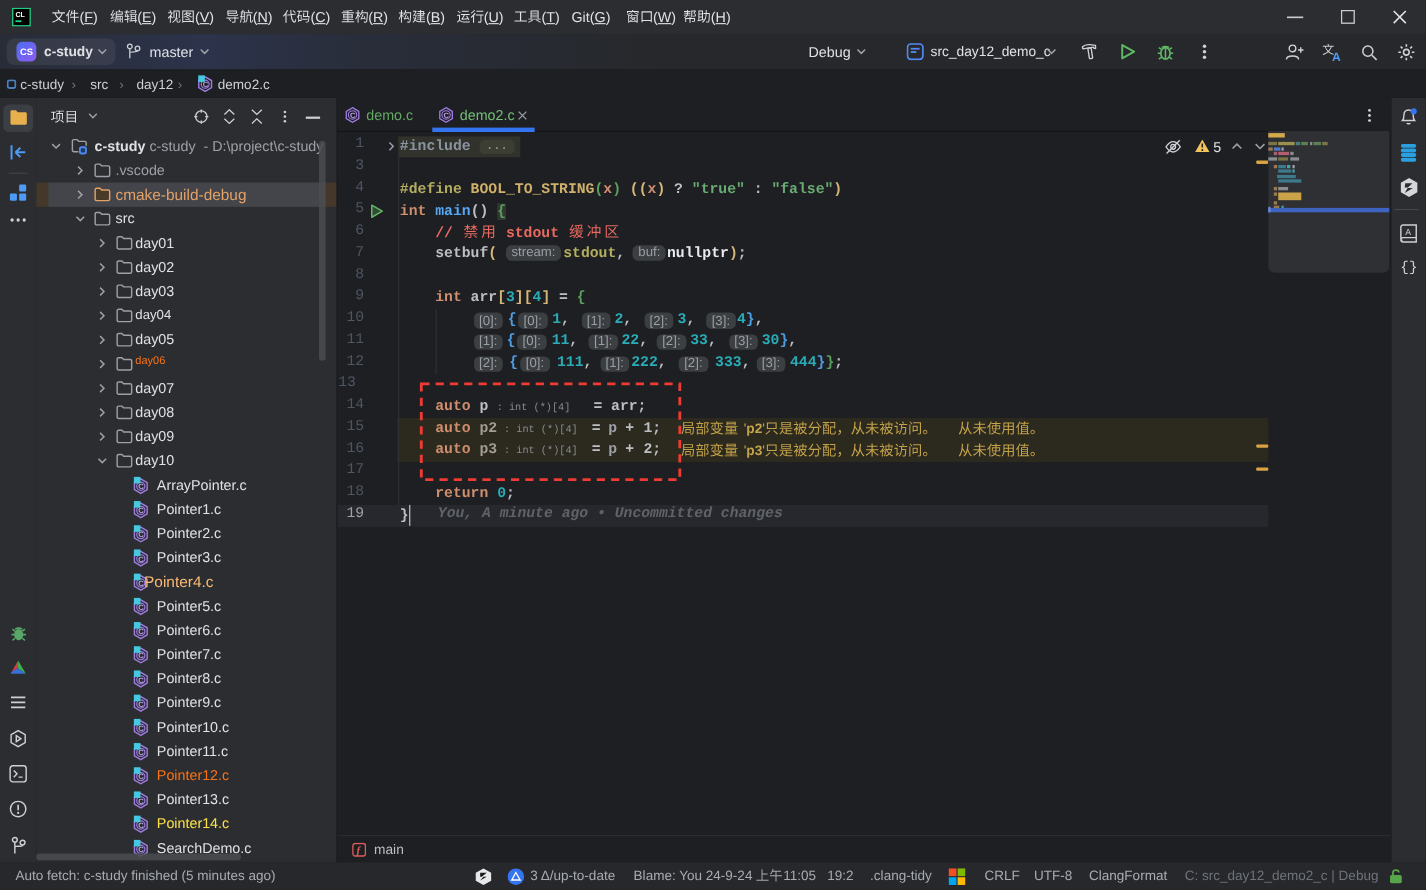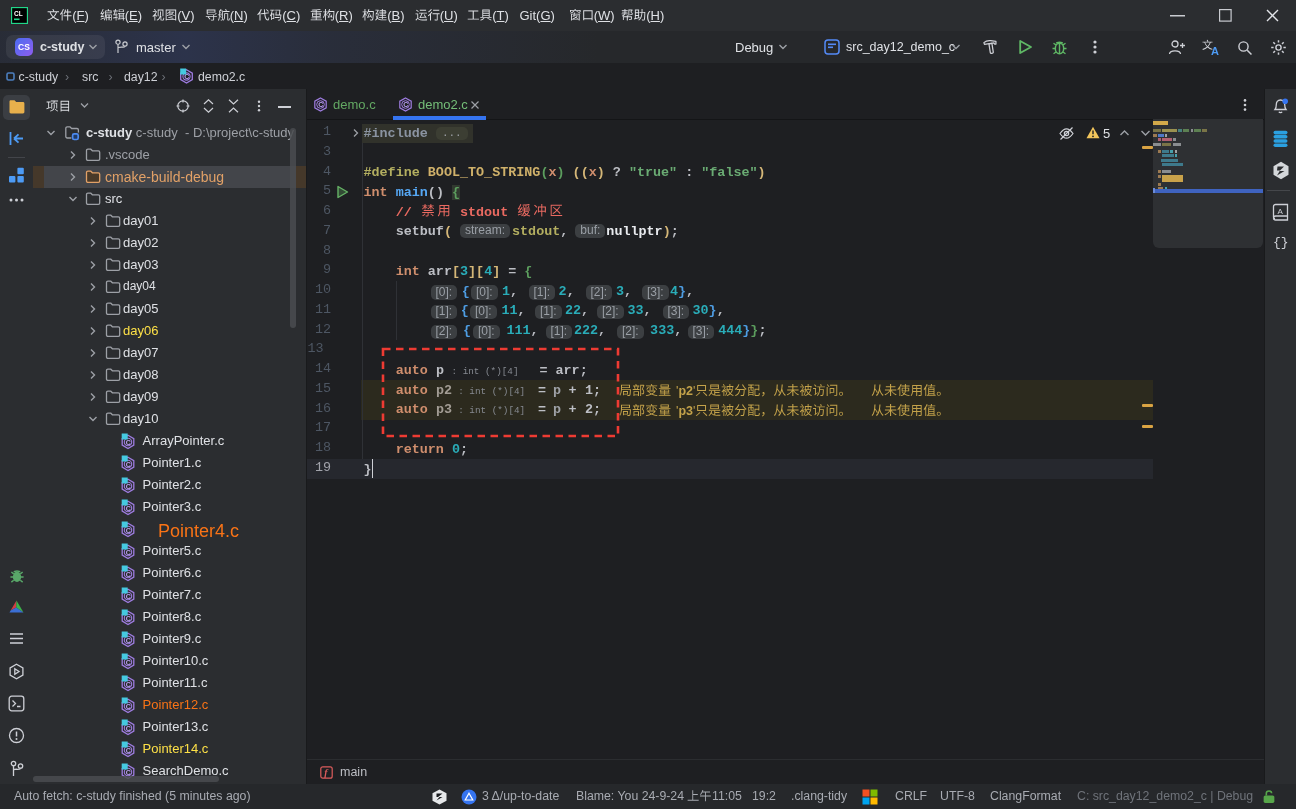--- a/index.html
+++ b/index.html
@@ -321,21 +321,21 @@
     <svg class="abs" style="left:104.5px;top:301px" width="16" height="16" viewBox="0 0 16 16">
 <path d="M1.5 3.5 C1.5 2.7 2.1 2.2 2.9 2.2 H5.8 L7.4 3.8 H13.3 C14.1 3.8 14.7 4.4 14.7 5.2 V12 C14.7 12.8 14.1 13.4 13.3 13.4 H2.9 C2.1 13.4 1.5 12.8 1.5 12 Z" fill="none" stroke="#9da0a6" stroke-width="1.3"></path>
     </svg>
     <div class="abs" style="left:123px;top:301px;font-size:13px;color:#dfe1e5;white-space:nowrap">day05</div>
     <svg class="abs" style="left:89px;top:326px" width="8" height="10" viewBox="0 0 8 10">
       <path d="M2 1.5 L5.5 5 L2 8.5" stroke="#9da0a6" stroke-width="1.4" fill="none"></path>
     </svg>
     <svg class="abs" style="left:104.5px;top:323px" width="16" height="16" viewBox="0 0 16 16">
 <path d="M1.5 3.5 C1.5 2.7 2.1 2.2 2.9 2.2 H5.8 L7.4 3.8 H13.3 C14.1 3.8 14.7 4.4 14.7 5.2 V12 C14.7 12.8 14.1 13.4 13.3 13.4 H2.9 C2.1 13.4 1.5 12.8 1.5 12 Z" fill="none" stroke="#9da0a6" stroke-width="1.3"></path>
     </svg>
-    <div class="abs" style="left:123px;top:323px;font-size:13px;color:#fde047;white-space:nowrap">day06</div>
+    <div class="abs" style="left:123px;top:323px;font-size:10px;color:#f97316;white-space:nowrap">day06</div>
     <svg class="abs" style="left:89px;top:348px" width="8" height="10" viewBox="0 0 8 10">
       <path d="M2 1.5 L5.5 5 L2 8.5" stroke="#9da0a6" stroke-width="1.4" fill="none"></path>
     </svg>
     <svg class="abs" style="left:104.5px;top:345px" width="16" height="16" viewBox="0 0 16 16">
 <path d="M1.5 3.5 C1.5 2.7 2.1 2.2 2.9 2.2 H5.8 L7.4 3.8 H13.3 C14.1 3.8 14.7 4.4 14.7 5.2 V12 C14.7 12.8 14.1 13.4 13.3 13.4 H2.9 C2.1 13.4 1.5 12.8 1.5 12 Z" fill="none" stroke="#9da0a6" stroke-width="1.3"></path>
     </svg>
     <div class="abs" style="left:123px;top:345px;font-size:13px;color:#dfe1e5;white-space:nowrap">day07</div>
     <svg class="abs" style="left:89px;top:370px" width="8" height="10" viewBox="0 0 8 10">
       <path d="M2 1.5 L5.5 5 L2 8.5" stroke="#9da0a6" stroke-width="1.4" fill="none"></path>
     </svg>
@@ -384,21 +384,21 @@
 <text x="5.7" y="11.5" font-family="Liberation Sans" font-size="7" font-weight="bold" fill="#b9a0ef">C</text>
 <rect x="1.7" y="0.5" width="6" height="6" fill="#45c9e0"></rect>
     </svg>
     <div class="abs" style="left:142.6px;top:499px;font-size:13px;color:#dfe1e5;white-space:nowrap">Pointer3.c</div>
     <svg class="abs" style="left:120px;top:520.5px" width="16" height="17" viewBox="0 0 16 17">
 <path d="M8 2.3 L13.8 5.7 V12.1 L8 15.5 L2.2 12.1 V5.7 Z" fill="none" stroke="#9e7ce0" stroke-width="1.3"></path>
 <circle cx="8" cy="9" r="3.7" fill="none" stroke="#9e7ce0" stroke-width="1.1"></circle>
 <text x="5.7" y="11.5" font-family="Liberation Sans" font-size="7" font-weight="bold" fill="#b9a0ef">C</text>
 <rect x="1.7" y="0.5" width="6" height="6" fill="#45c9e0"></rect>
     </svg>
-    <div class="abs" style="left:158px;top:521px;font-size:18px;color:#f97316;white-space:nowrap">Pointer4.c</div>
+    <div class="abs" style="left:131px;top:521px;font-size:14px;color:#fdba74;white-space:nowrap">Pointer4.c</div>
     <svg class="abs" style="left:120px;top:542.5px" width="16" height="17" viewBox="0 0 16 17">
 <path d="M8 2.3 L13.8 5.7 V12.1 L8 15.5 L2.2 12.1 V5.7 Z" fill="none" stroke="#9e7ce0" stroke-width="1.3"></path>
 <circle cx="8" cy="9" r="3.7" fill="none" stroke="#9e7ce0" stroke-width="1.1"></circle>
 <text x="5.7" y="11.5" font-family="Liberation Sans" font-size="7" font-weight="bold" fill="#b9a0ef">C</text>
 <rect x="1.7" y="0.5" width="6" height="6" fill="#45c9e0"></rect>
     </svg>
     <div class="abs" style="left:142.6px;top:543px;font-size:13px;color:#dfe1e5;white-space:nowrap">Pointer5.c</div>
     <svg class="abs" style="left:120px;top:564.5px" width="16" height="17" viewBox="0 0 16 17">
 <path d="M8 2.3 L13.8 5.7 V12.1 L8 15.5 L2.2 12.1 V5.7 Z" fill="none" stroke="#9e7ce0" stroke-width="1.3"></path>
 <circle cx="8" cy="9" r="3.7" fill="none" stroke="#9e7ce0" stroke-width="1.1"></circle>
@@ -590,20 +590,21 @@
     <div class="abs" style="left:618.9px;top:400.6px;white-space:nowrap"><svg style="vertical-align:-2.9px;" width="52.2" height="14.9" viewBox="0 -12.0 52.2 14.9">
         <path fill="#c3a24a" d="M2.0 -10.2V-7.1C2.0 -5.0 1.9 -2.0 0.4 0.1C0.6 0.2 1.0 0.5 1.2 0.7C2.3 -0.9 2.7 -3.0 2.9 -4.9H10.9C10.8 -1.6 10.6 -0.3 10.3 -0.0C10.2 0.1 10.1 0.1 9.8 0.1C9.6 0.1 8.9 0.1 8.3 0.1C8.4 0.3 8.5 0.7 8.5 1.0C9.2 1.0 9.9 1.0 10.3 1.0C10.7 1.0 10.9 0.9 11.2 0.6C11.6 0.1 11.7 -1.3 11.9 -5.3C11.9 -5.5 11.9 -5.8 11.9 -5.8H3.0L3.0 -6.9H11.0V-10.2ZM3.0 -9.4H10.0V-7.7H3.0ZM4.0 -3.9V0.2H4.9V-0.5H9.0V-3.9ZM4.9 -3.1H8.1V-1.3H4.9Z M14.9 -8.2C15.3 -7.5 15.6 -6.5 15.7 -5.9L16.6 -6.2C16.5 -6.8 16.1 -7.7 15.8 -8.4ZM21.2 -10.2V1.0H22.1V-9.3H24.2C23.8 -8.3 23.3 -6.9 22.8 -5.8C24.0 -4.7 24.3 -3.7 24.3 -2.9C24.3 -2.4 24.3 -2.0 24.0 -1.9C23.9 -1.8 23.7 -1.7 23.5 -1.7C23.2 -1.7 22.8 -1.7 22.5 -1.8C22.6 -1.5 22.7 -1.1 22.7 -0.8C23.1 -0.8 23.5 -0.8 23.8 -0.8C24.2 -0.9 24.4 -1.0 24.6 -1.1C25.1 -1.4 25.2 -2.0 25.2 -2.8C25.2 -3.7 25.0 -4.7 23.8 -5.9C24.3 -7.1 24.9 -8.6 25.4 -9.8L24.7 -10.3L24.6 -10.2ZM16.3 -10.7C16.5 -10.3 16.7 -9.8 16.8 -9.4H14.1V-8.5H20.3V-9.4H17.8C17.7 -9.8 17.4 -10.5 17.2 -11.0ZM18.7 -8.4C18.5 -7.7 18.1 -6.6 17.8 -5.9H13.7V-5.0H20.6V-5.9H18.7C19.0 -6.6 19.4 -7.4 19.7 -8.2ZM14.5 -3.8V0.9H15.4V0.3H19.0V0.9H20.0V-3.8ZM15.4 -0.5V-2.9H19.0V-0.5Z M29.0 -8.2C28.6 -7.3 28.0 -6.3 27.3 -5.7C27.5 -5.6 27.9 -5.3 28.0 -5.2C28.7 -5.8 29.5 -6.9 29.9 -7.9ZM35.1 -7.7C35.9 -6.9 36.9 -5.8 37.3 -5.1L38.1 -5.7C37.6 -6.3 36.7 -7.4 35.8 -8.1ZM31.7 -10.8C32.0 -10.4 32.2 -10.0 32.4 -9.6H27.0V-8.7H30.6V-4.8H31.6V-8.7H33.6V-4.8H34.6V-8.7H38.2V-9.6H33.5C33.3 -10.0 33.0 -10.6 32.7 -11.0ZM27.9 -4.4V-3.5H28.9C29.6 -2.5 30.5 -1.7 31.6 -1.0C30.2 -0.4 28.5 -0.0 26.8 0.2C27.0 0.4 27.2 0.8 27.3 1.1C29.2 0.8 31.0 0.3 32.6 -0.4C34.1 0.3 36.0 0.8 38.0 1.1C38.1 0.8 38.3 0.4 38.6 0.2C36.7 0.0 35.0 -0.4 33.6 -1.0C35.0 -1.7 36.1 -2.7 36.8 -4.0L36.2 -4.4L36.0 -4.4ZM30.0 -3.5H35.3C34.7 -2.7 33.7 -2.0 32.6 -1.4C31.5 -2.0 30.6 -2.7 30.0 -3.5Z M42.4 -8.6H48.9V-7.9H42.4ZM42.4 -9.9H48.9V-9.2H42.4ZM41.5 -10.5V-7.3H49.9V-10.5ZM39.9 -6.8V-6.0H51.5V-6.8ZM42.2 -3.5H45.2V-2.8H42.2ZM46.1 -3.5H49.3V-2.8H46.1ZM42.2 -4.8H45.2V-4.1H42.2ZM46.1 -4.8H49.3V-4.1H46.1ZM39.8 -0.0V0.7H51.6V-0.0H46.1V-0.8H50.5V-1.5H46.1V-2.2H50.2V-5.5H41.2V-2.2H45.2V-1.5H40.9V-0.8H45.2V-0.0Z"></path>
       </svg><span style="display:inline-block;width:5px"></span><span style="font-family:'Liberation Sans';font-size:12.5px;color:#c3a24a">'</span><span style="font-family:'Liberation Sans';font-size:12.5px;font-weight:bold;color:#c3a24a">p3</span><span style="font-family:'Liberation Sans';font-size:12.5px;color:#c3a24a">'</span><svg style="vertical-align:-2.9px;" width="156.6" height="14.9" viewBox="0 -12.0 156.6 14.9">
         <path fill="#c3a24a" d="M7.7 -2.4C9.0 -1.4 10.7 0.1 11.4 1.0L12.3 0.5C11.5 -0.5 9.9 -1.9 8.6 -2.9ZM4.4 -2.8C3.6 -1.7 2.1 -0.4 0.7 0.4C0.9 0.6 1.2 0.9 1.4 1.1C2.9 0.2 4.4 -1.2 5.4 -2.4ZM3.1 -9.0H10.0V-5.0H3.1ZM2.1 -10.0V-4.0H11.0V-10.0Z M16.1 -7.9H22.9V-6.8H16.1ZM16.1 -9.6H22.9V-8.6H16.1ZM15.2 -10.4V-6.1H23.9V-10.4ZM16.1 -3.9C15.7 -2.0 14.9 -0.5 13.5 0.4C13.8 0.5 14.1 0.9 14.3 1.1C15.1 0.4 15.8 -0.4 16.3 -1.4C17.4 0.4 19.0 0.8 21.7 0.8H25.2C25.3 0.5 25.4 0.1 25.6 -0.2C24.9 -0.1 22.2 -0.1 21.7 -0.1C21.2 -0.1 20.6 -0.2 20.2 -0.2V-2.0H24.5V-2.9H20.2V-4.3H25.3V-5.2H13.8V-4.3H19.2V-0.4C18.1 -0.7 17.2 -1.3 16.7 -2.5C16.9 -2.9 17.0 -3.3 17.1 -3.8Z M27.9 -10.5C28.3 -9.9 28.8 -9.2 28.9 -8.7L29.7 -9.1C29.5 -9.6 29.1 -10.3 28.7 -10.9ZM26.6 -8.6V-7.7H29.7C29.0 -6.1 27.7 -4.3 26.5 -3.4C26.7 -3.2 26.9 -2.7 27.0 -2.5C27.5 -2.9 28.0 -3.5 28.4 -4.1V1.0H29.3V-4.2C29.8 -3.6 30.3 -2.8 30.5 -2.4L31.1 -3.2L30.1 -4.4C30.5 -4.7 30.9 -5.2 31.4 -5.6L30.8 -6.1C30.5 -5.8 30.1 -5.2 29.7 -4.8L29.3 -5.3V-5.4C29.9 -6.3 30.4 -7.3 30.8 -8.3L30.3 -8.7L30.2 -8.6ZM31.6 -9.0V-5.6C31.6 -3.8 31.5 -1.4 30.1 0.3C30.3 0.4 30.7 0.8 30.8 0.9C32.1 -0.7 32.5 -3.1 32.5 -5.0H32.6C33.1 -3.6 33.7 -2.4 34.5 -1.4C33.7 -0.7 32.8 -0.1 31.7 0.2C31.9 0.4 32.2 0.8 32.3 1.0C33.3 0.6 34.3 0.0 35.2 -0.8C36.0 0.0 37.0 0.6 38.1 1.0C38.2 0.7 38.5 0.4 38.7 0.2C37.6 -0.2 36.6 -0.7 35.8 -1.4C36.8 -2.5 37.6 -3.9 38.0 -5.6L37.4 -5.9L37.2 -5.8H35.3V-8.1H37.4C37.2 -7.5 37.0 -6.9 36.9 -6.4L37.7 -6.2C38.0 -6.9 38.3 -8.0 38.5 -8.9L37.8 -9.0L37.7 -9.0H35.3V-10.9H34.4V-9.0ZM34.4 -8.1V-5.8H32.5V-8.1ZM36.8 -5.0C36.5 -3.8 35.9 -2.9 35.2 -2.1C34.5 -2.9 33.9 -3.8 33.5 -5.0Z M47.9 -10.7 47.0 -10.3C48.0 -8.4 49.5 -6.3 50.9 -5.1C51.1 -5.4 51.4 -5.7 51.7 -5.9C50.3 -6.9 48.7 -8.9 47.9 -10.7ZM43.4 -10.7C42.6 -8.7 41.3 -6.9 39.7 -5.7C40.0 -5.6 40.4 -5.2 40.6 -5.0C40.9 -5.3 41.3 -5.6 41.6 -5.9V-5.0H44.1C43.8 -2.8 43.1 -0.8 40.0 0.2C40.2 0.5 40.5 0.8 40.6 1.1C43.9 -0.1 44.8 -2.5 45.1 -5.0H48.7C48.5 -1.8 48.3 -0.5 48.0 -0.2C47.9 -0.1 47.7 -0.0 47.5 -0.0C47.2 -0.0 46.4 -0.0 45.5 -0.1C45.7 0.2 45.8 0.6 45.8 0.9C46.7 0.9 47.4 0.9 47.9 0.9C48.3 0.9 48.6 0.8 48.9 0.4C49.4 -0.1 49.5 -1.5 49.7 -5.5C49.7 -5.7 49.7 -6.0 49.7 -6.0H41.7C42.8 -7.2 43.8 -8.7 44.4 -10.4Z M59.4 -10.3V-9.4H63.4V-6.2H59.5V-0.6C59.5 0.6 59.8 0.9 61.0 0.9C61.3 0.9 63.0 0.9 63.2 0.9C64.4 0.9 64.7 0.3 64.8 -1.8C64.5 -1.9 64.1 -2.1 63.9 -2.2C63.8 -0.4 63.7 -0.0 63.2 -0.0C62.8 -0.0 61.4 -0.0 61.1 -0.0C60.5 -0.0 60.4 -0.1 60.4 -0.6V-5.3H63.4V-4.4H64.3V-10.3ZM54.1 -2.1H57.7V-0.7H54.1ZM54.1 -2.8V-7.2H55.0V-6.2C55.0 -5.5 54.8 -4.6 54.1 -4.0C54.2 -3.9 54.4 -3.7 54.5 -3.6C55.3 -4.3 55.5 -5.4 55.5 -6.1V-7.2H56.2V-4.7C56.2 -4.1 56.4 -4.0 56.9 -4.0C57.0 -4.0 57.5 -4.0 57.6 -4.0H57.7V-2.8ZM53.0 -10.4V-9.5H54.8V-8.0H53.3V1.0H54.1V0.1H57.7V0.8H58.5V-8.0H57.0V-9.5H58.8V-10.4ZM55.5 -8.0V-9.5H56.3V-8.0ZM56.8 -7.2H57.7V-4.6L57.6 -4.6C57.6 -4.6 57.6 -4.5 57.5 -4.5C57.4 -4.5 57.0 -4.5 57.0 -4.5C56.8 -4.5 56.8 -4.6 56.8 -4.7Z M67.3 1.4C68.7 0.9 69.6 -0.2 69.6 -1.6C69.6 -2.5 69.2 -3.1 68.5 -3.1C67.9 -3.1 67.5 -2.7 67.5 -2.1C67.5 -1.5 67.9 -1.2 68.4 -1.2L68.7 -1.2C68.6 -0.3 68.0 0.3 67.0 0.7Z M81.7 -10.6C81.5 -5.8 81.0 -1.9 78.9 0.3C79.1 0.5 79.6 0.8 79.8 1.0C81.1 -0.6 81.8 -2.7 82.3 -5.2C83.1 -4.2 83.8 -3.0 84.2 -2.1L85.0 -2.8C84.5 -3.8 83.4 -5.3 82.5 -6.5C82.6 -7.8 82.7 -9.1 82.8 -10.6ZM86.7 -10.6C86.4 -5.6 85.7 -1.9 83.1 0.3C83.4 0.5 83.9 0.8 84.1 1.0C85.5 -0.4 86.4 -2.1 86.9 -4.3C87.5 -2.4 88.5 -0.4 90.1 0.9C90.2 0.6 90.6 0.2 90.8 0.0C88.8 -1.4 87.8 -4.2 87.3 -6.3C87.5 -7.6 87.7 -9.1 87.8 -10.6Z M97.3 -10.9V-8.8H93.1V-7.8H97.3V-5.6H92.2V-4.6H96.8C95.6 -2.9 93.6 -1.3 91.8 -0.5C92.0 -0.3 92.4 0.1 92.5 0.3C94.2 -0.6 96.1 -2.1 97.3 -3.8V1.0H98.4V-3.9C99.6 -2.2 101.5 -0.5 103.2 0.3C103.4 0.1 103.7 -0.3 103.9 -0.5C102.1 -1.3 100.1 -2.9 98.9 -4.6H103.6V-5.6H98.4V-7.8H102.7V-8.8H98.4V-10.9Z M106.2 -10.5C106.6 -9.9 107.1 -9.2 107.2 -8.7L108.0 -9.1C107.8 -9.6 107.4 -10.3 107.0 -10.9ZM104.9 -8.6V-7.7H108.0C107.3 -6.1 106.0 -4.3 104.8 -3.4C105.0 -3.2 105.2 -2.7 105.3 -2.5C105.8 -2.9 106.3 -3.5 106.7 -4.1V1.0H107.6V-4.2C108.1 -3.6 108.6 -2.8 108.8 -2.4L109.4 -3.2L108.4 -4.4C108.8 -4.7 109.2 -5.2 109.7 -5.6L109.1 -6.1C108.8 -5.8 108.4 -5.2 108.0 -4.8L107.6 -5.3V-5.4C108.2 -6.3 108.7 -7.3 109.1 -8.3L108.6 -8.7L108.5 -8.6ZM109.9 -9.0V-5.6C109.9 -3.8 109.8 -1.4 108.4 0.3C108.6 0.4 109.0 0.8 109.1 0.9C110.4 -0.7 110.8 -3.1 110.8 -5.0H110.9C111.4 -3.6 112.0 -2.4 112.8 -1.4C112.0 -0.7 111.1 -0.1 110.0 0.2C110.2 0.4 110.5 0.8 110.6 1.0C111.6 0.6 112.6 0.0 113.5 -0.8C114.3 0.0 115.3 0.6 116.4 1.0C116.5 0.7 116.8 0.4 117.0 0.2C115.9 -0.2 114.9 -0.7 114.1 -1.4C115.1 -2.5 115.9 -3.9 116.3 -5.6L115.7 -5.9L115.5 -5.8H113.6V-8.1H115.7C115.5 -7.5 115.3 -6.9 115.2 -6.4L116.0 -6.2C116.3 -6.9 116.6 -8.0 116.8 -8.9L116.1 -9.0L116.0 -9.0H113.6V-10.9H112.7V-9.0ZM112.7 -8.1V-5.8H110.8V-8.1ZM115.1 -5.0C114.8 -3.8 114.2 -2.9 113.5 -2.1C112.8 -2.9 112.2 -3.8 111.8 -5.0Z M125.2 -10.7C125.4 -10.0 125.7 -9.2 125.8 -8.7L126.8 -9.0C126.6 -9.5 126.4 -10.3 126.1 -10.9ZM119.1 -10.1C119.7 -9.5 120.5 -8.6 120.9 -8.1L121.6 -8.8C121.2 -9.3 120.4 -10.1 119.8 -10.7ZM122.3 -8.6V-7.7H124.2C124.2 -4.4 124.0 -1.3 121.9 0.4C122.1 0.5 122.4 0.8 122.6 1.1C124.2 -0.3 124.8 -2.4 125.0 -4.9H127.9C127.8 -1.7 127.6 -0.4 127.3 -0.1C127.2 0.0 127.1 0.1 126.9 0.1C126.6 0.1 126.0 0.0 125.3 -0.0C125.5 0.2 125.6 0.6 125.6 0.9C126.3 0.9 126.9 1.0 127.3 0.9C127.7 0.9 127.9 0.8 128.2 0.5C128.6 0.0 128.7 -1.4 128.9 -5.3C128.9 -5.5 128.9 -5.8 128.9 -5.8H125.1C125.2 -6.4 125.2 -7.0 125.2 -7.7H129.9V-8.6ZM118.1 -6.9V-5.9H120.1V-1.6C120.1 -1.0 119.6 -0.5 119.3 -0.4C119.5 -0.2 119.9 0.2 120.0 0.5C120.1 0.2 120.5 -0.1 122.8 -1.9C122.7 -2.1 122.6 -2.4 122.5 -2.7L121.0 -1.6V-6.9Z M131.7 -8.0V1.0H132.7V-8.0ZM131.9 -10.3C132.5 -9.6 133.4 -8.7 133.8 -8.1L134.6 -8.6C134.1 -9.2 133.2 -10.1 132.6 -10.8ZM135.1 -10.2V-9.3H141.3V-0.3C141.3 -0.1 141.3 -0.0 141.0 -0.0C140.8 -0.0 140.0 0.0 139.3 -0.0C139.4 0.2 139.5 0.7 139.6 0.9C140.6 0.9 141.3 0.9 141.8 0.8C142.2 0.6 142.3 0.3 142.3 -0.3V-10.2ZM134.7 -7.0V-1.3H135.6V-2.2H139.3V-7.0ZM135.6 -6.1H138.3V-3.1H135.6Z M146.1 -3.2C145.0 -3.2 144.1 -2.3 144.1 -1.2C144.1 -0.1 145.0 0.8 146.1 0.8C147.2 0.8 148.1 -0.1 148.1 -1.2C148.1 -2.3 147.2 -3.2 146.1 -3.2ZM146.1 0.1C145.4 0.1 144.8 -0.5 144.8 -1.2C144.8 -1.9 145.4 -2.5 146.1 -2.5C146.8 -2.5 147.4 -1.9 147.4 -1.2C147.4 -0.5 146.8 0.1 146.1 0.1Z"></path>
       </svg><span style="display:inline-block;width:19px"></span><svg style="vertical-align:-2.9px;" width="78.3" height="14.9" viewBox="0 -12.0 78.3 14.9">
         <path fill="#c3a24a" d="M3.4 -10.6C3.2 -5.8 2.7 -1.9 0.6 0.3C0.8 0.5 1.3 0.8 1.5 1.0C2.8 -0.6 3.5 -2.7 4.0 -5.2C4.8 -4.2 5.5 -3.0 5.9 -2.1L6.7 -2.8C6.2 -3.8 5.1 -5.3 4.2 -6.5C4.3 -7.8 4.4 -9.1 4.5 -10.6ZM8.4 -10.6C8.1 -5.6 7.4 -1.9 4.8 0.3C5.1 0.5 5.6 0.8 5.8 1.0C7.2 -0.4 8.1 -2.1 8.6 -4.3C9.2 -2.4 10.2 -0.4 11.8 0.9C11.9 0.6 12.3 0.2 12.5 0.0C10.5 -1.4 9.5 -4.2 9.0 -6.3C9.2 -7.6 9.4 -9.1 9.5 -10.6Z M19.0 -10.9V-8.8H14.8V-7.8H19.0V-5.6H13.9V-4.6H18.5C17.3 -2.9 15.3 -1.3 13.5 -0.5C13.7 -0.3 14.1 0.1 14.2 0.3C15.9 -0.6 17.8 -2.1 19.0 -3.8V1.0H20.1V-3.9C21.3 -2.2 23.2 -0.5 24.9 0.3C25.1 0.1 25.4 -0.3 25.6 -0.5C23.8 -1.3 21.8 -2.9 20.6 -4.6H25.3V-5.6H20.1V-7.8H24.4V-8.8H20.1V-10.9Z M33.9 -10.9V-9.5H30.3V-8.6H33.9V-7.3H30.7V-3.7H33.8C33.8 -3.0 33.6 -2.3 33.1 -1.7C32.5 -2.2 31.9 -2.8 31.5 -3.4L30.7 -3.2C31.2 -2.3 31.8 -1.6 32.6 -1.1C32.0 -0.5 31.1 -0.1 29.8 0.3C30.0 0.5 30.3 0.9 30.4 1.1C31.8 0.7 32.7 0.1 33.4 -0.5C34.7 0.3 36.3 0.8 38.2 1.1C38.3 0.8 38.6 0.4 38.8 0.2C36.9 -0.0 35.3 -0.5 33.9 -1.2C34.5 -2.0 34.7 -2.8 34.8 -3.7H38.2V-7.3H34.9V-8.6H38.6V-9.5H34.9V-10.9ZM31.6 -6.5H33.9V-5.1L33.9 -4.5H31.6ZM34.9 -6.5H37.3V-4.5H34.8L34.9 -5.1ZM29.7 -10.9C29.0 -9.0 27.7 -7.0 26.4 -5.8C26.6 -5.6 26.8 -5.1 26.9 -4.8C27.4 -5.3 27.9 -5.9 28.4 -6.5V1.1H29.3V-8.0C29.8 -8.8 30.3 -9.7 30.6 -10.7Z M41.2 -10.0V-5.3C41.2 -3.5 41.0 -1.2 39.6 0.5C39.8 0.6 40.2 0.9 40.3 1.1C41.3 0.0 41.8 -1.5 42.0 -3.0H45.2V0.9H46.2V-3.0H49.7V-0.3C49.7 -0.1 49.7 0.0 49.4 0.0C49.1 0.1 48.3 0.1 47.4 0.0C47.5 0.3 47.6 0.7 47.7 1.0C48.9 1.0 49.7 1.0 50.1 0.8C50.6 0.7 50.7 0.4 50.7 -0.3V-10.0ZM42.1 -9.1H45.2V-7.0H42.1ZM49.7 -9.1V-7.0H46.2V-9.1ZM42.1 -6.1H45.2V-3.9H42.1C42.1 -4.4 42.1 -4.8 42.1 -5.3ZM49.7 -6.1V-3.9H46.2V-6.1Z M60.0 -10.9C60.0 -10.5 59.9 -10.1 59.8 -9.6H56.5V-8.7H59.7C59.6 -8.3 59.5 -7.9 59.4 -7.5H57.2V-0.2H55.9V0.7H64.7V-0.2H63.5V-7.5H60.3C60.4 -7.9 60.5 -8.3 60.6 -8.7H64.3V-9.6H60.8L61.1 -10.9ZM58.1 -0.2V-1.3H62.6V-0.2ZM58.1 -4.9H62.6V-3.8H58.1ZM58.1 -5.7V-6.7H62.6V-5.7ZM58.1 -3.1H62.6V-2.0H58.1ZM55.7 -10.9C55.0 -8.9 53.8 -7.0 52.6 -5.7C52.8 -5.5 53.1 -5.0 53.2 -4.8C53.6 -5.2 53.9 -5.7 54.3 -6.2V1.0H55.2V-7.7C55.7 -8.6 56.2 -9.6 56.6 -10.6Z M67.8 -3.2C66.7 -3.2 65.8 -2.3 65.8 -1.2C65.8 -0.1 66.7 0.8 67.8 0.8C68.9 0.8 69.8 -0.1 69.8 -1.2C69.8 -2.3 68.9 -3.2 67.8 -3.2ZM67.8 0.1C67.1 0.1 66.5 -0.5 66.5 -1.2C66.5 -1.9 67.1 -2.5 67.8 -2.5C68.5 -2.5 69.1 -1.9 69.1 -1.2C69.1 -0.5 68.5 0.1 67.8 0.1Z"></path>
       </svg></div>
     <div class="mono abs" style="left:363.5px;top:439.8px;height:19.76px;line-height:19px"><span style="color:#cf8e6d;font-weight:bold">    return </span><span style="color:#2aacb8;font-weight:bold">0</span><span style="color:#bcbec4">;</span></div>
     <div class="mono abs" style="left:363.5px;top:459.5px;height:19.76px;line-height:19px"><span style="color:#bcbec4">}</span></div>
 <div class="abs" style="left:371.5px;top:459.4px;width:1.8px;height:19px;background:#ced0d6"></div>
+<div class="mono abs" style="left:398px;top:459.5px;color:#5f6368;font-style:italic">You, A minute ago • Uncommitted changes</div>
 <svg class="abs" style="left:380px;top:346px" width="242" height="93" viewBox="0 0 242 93">
 <rect x="3" y="3" width="235" height="87" fill="none" stroke="#ee3b33" stroke-width="2.6" stroke-dasharray="7.5 5.5"></rect>
     </svg>
 <svg class="abs" style="left:1058px;top:126px" width="17" height="15" viewBox="0 0 17 15">
 <path d="M2 7.5 C4.5 4 7 2.8 8.5 2.8 C10 2.8 12.5 4 15 7.5 C12.5 11 10 12.2 8.5 12.2 C7 12.2 4.5 11 2 7.5 Z" fill="none" stroke="#ced0d6" stroke-width="1.2"></path>
 <circle cx="8.5" cy="7.5" r="2.2" fill="none" stroke="#ced0d6" stroke-width="1.2"></circle>
 <path d="M2.5 13.5 L14.5 1.5" stroke="#ced0d6" stroke-width="1.3"></path>
     </svg>
 <svg class="abs" style="left:1086px;top:126px" width="14" height="13" viewBox="0 0 14 13">
 <path d="M7 0.8 L13.5 12.2 H0.5 Z" fill="#f2c55c"></path>

